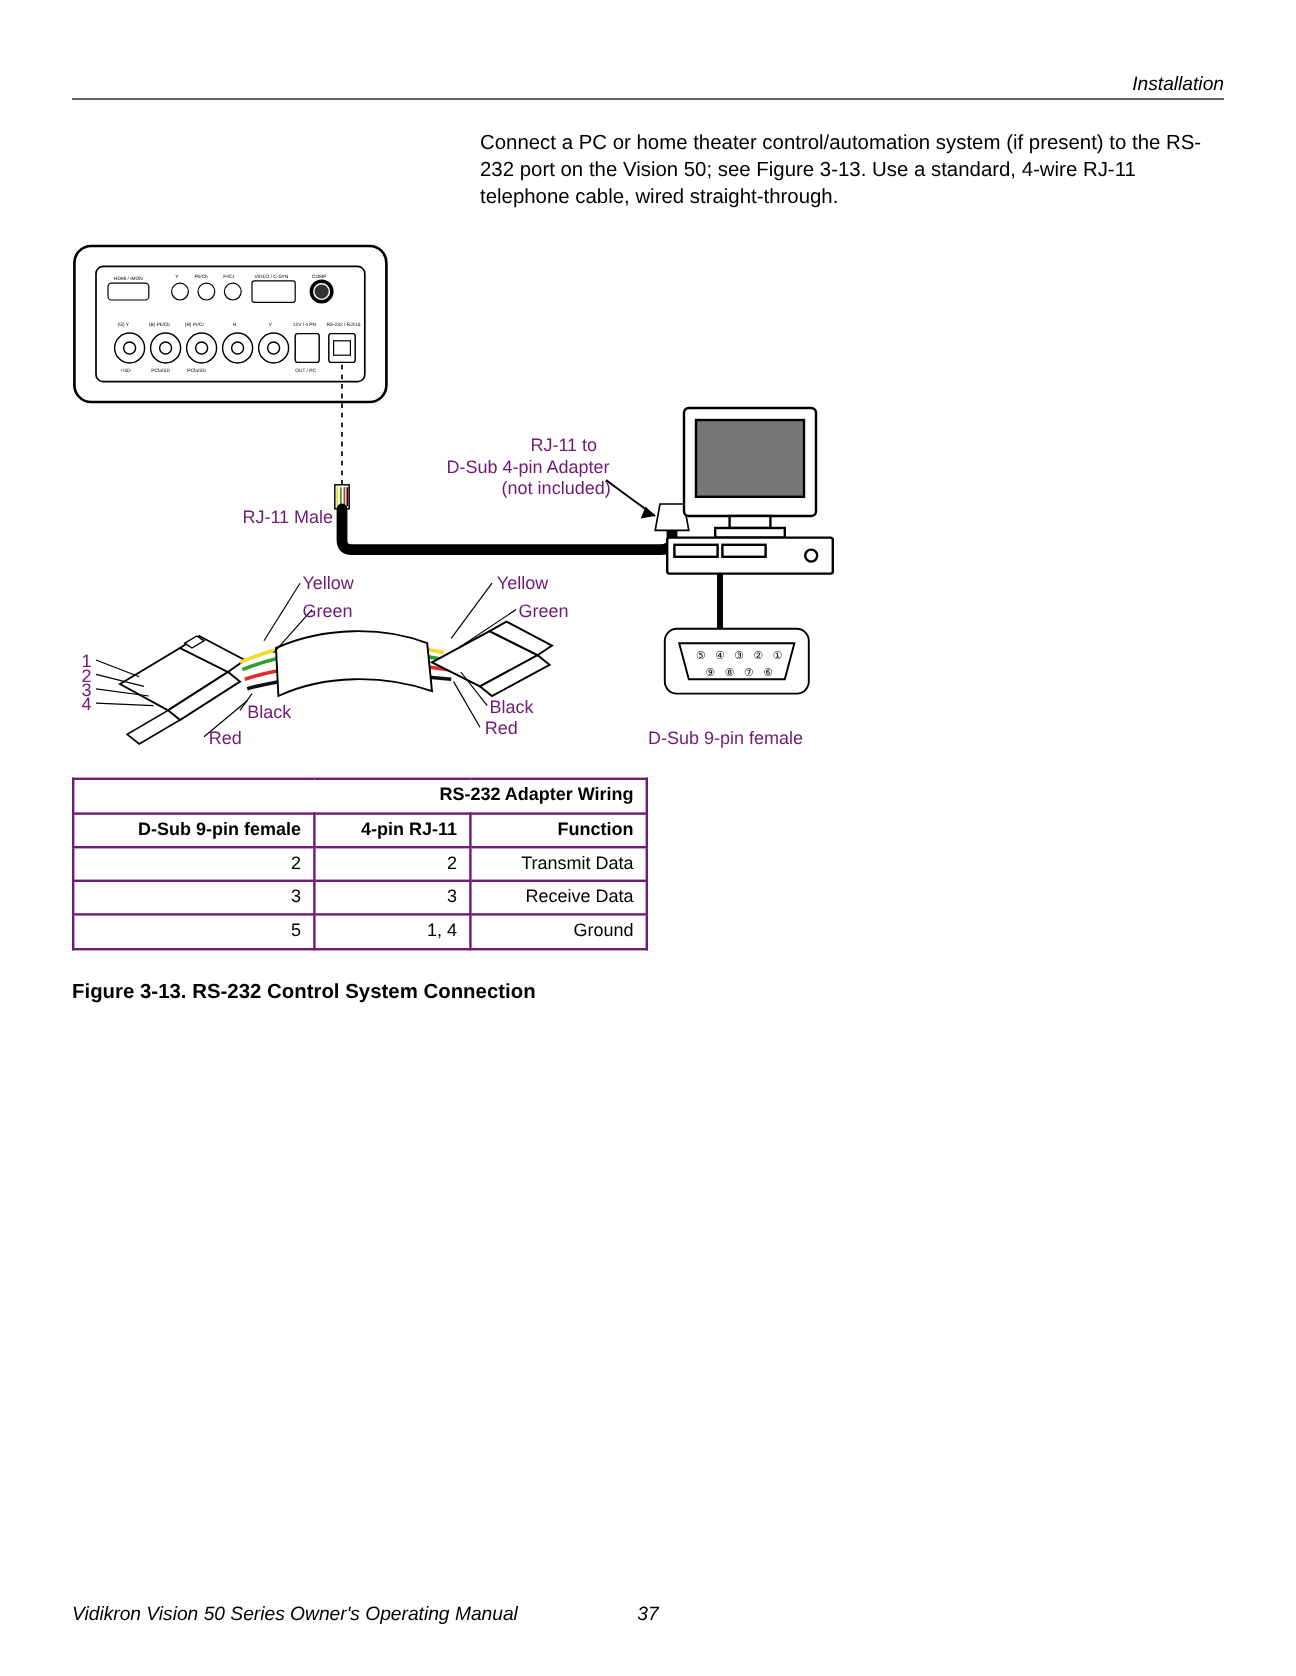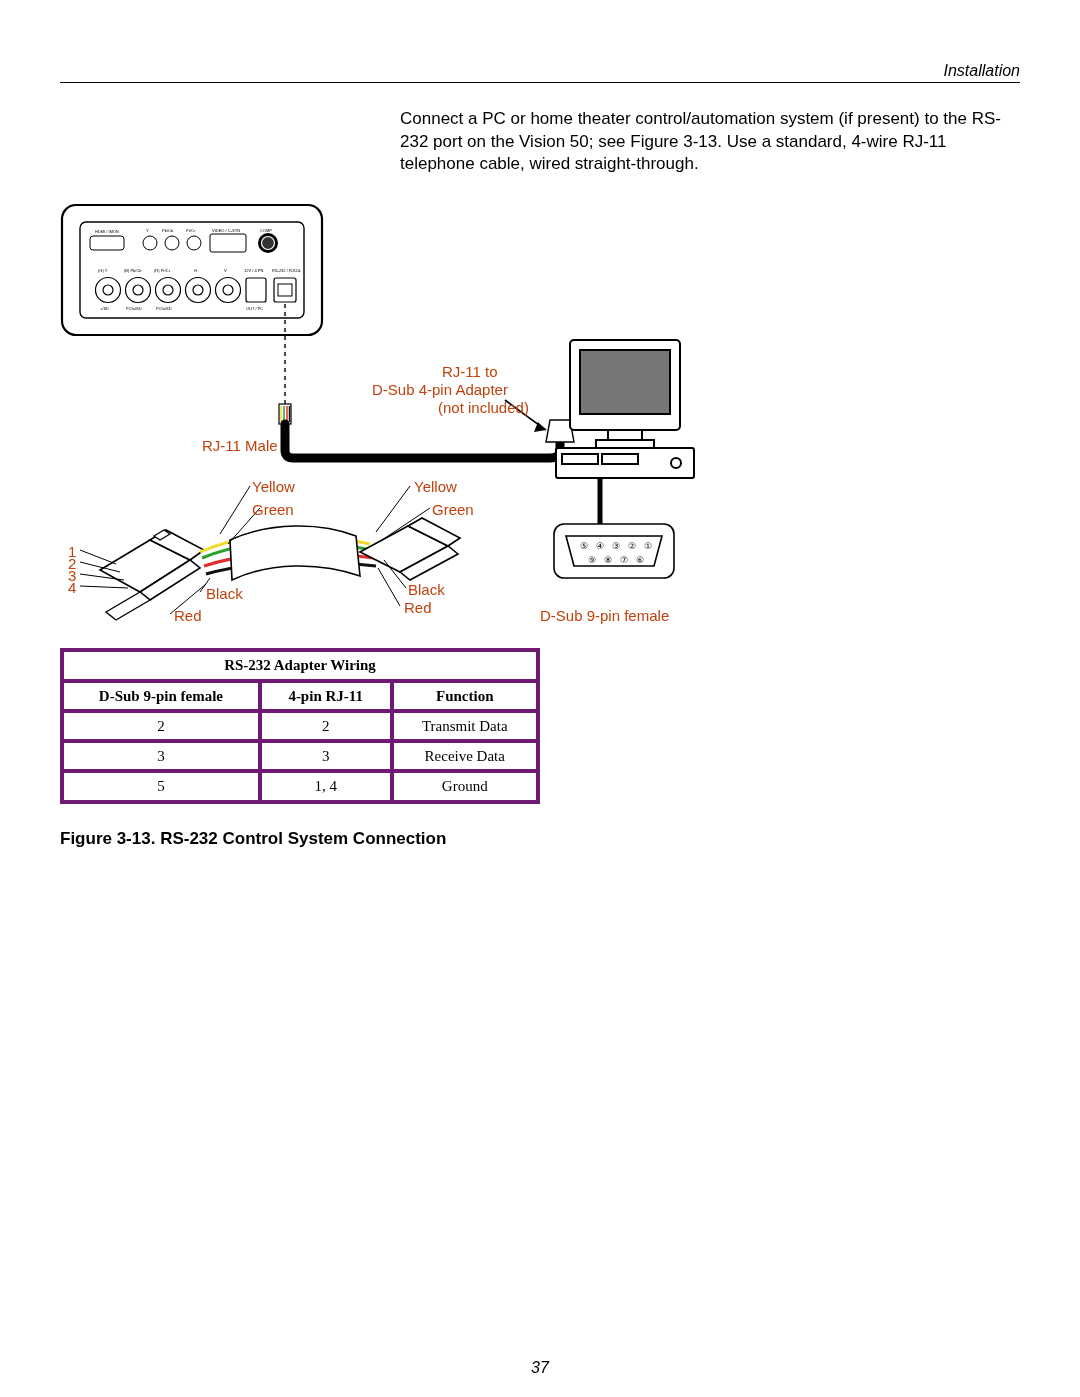--- a/index.html
+++ b/index.html
@@ -30,38 +30,37 @@
     width: 640px;
     height: 430px;
     margin-top: 10px;
     margin-bottom: 18px;
   }
   .diagram svg { position: absolute; left: 0; top: 0; }
   .diag-label {
     position: absolute;
     font-family: Arial, Helvetica, sans-serif;
     font-size: 15px;
-    color: #c2410c;
+    color: #701a75;
     white-space: nowrap;
   }
 
   
   table.wiring {
     border-collapse: collapse;
     width: 480px;
     font-family: Arial, Helvetica, sans-serif;
     font-size: 15px;
     margin-top: 4px;
   }
   table.wiring th, table.wiring td {
-    border: 4px solid #701a75;
+    border: 2px solid #701a75;
     padding: 3px 10px;
-    text-align: center;
+    text-align: right;
     font-weight: 400;
-    font-family: Liberation Serif, serif;
   }
   table.wiring th { font-weight: 700; }
   table.wiring .title-row th { font-weight: 700; }
 
   .figure-caption { font-weight: 700; margin-top: 24px; font-size: 17px; }
 
   .footer {
     position: absolute;
     bottom: 40px;
     left: 60px;
@@ -217,22 +216,22 @@
     <line x1="110" y1="414" x2="146" y2="384" stroke="#000" stroke-width="1"></line>
 
     <line x1="350" y1="286" x2="316" y2="332" stroke="#000" stroke-width="1"></line>
     <line x1="370" y1="308" x2="322" y2="340" stroke="#000" stroke-width="1"></line>
     <line x1="346" y1="388" x2="324" y2="360" stroke="#000" stroke-width="1"></line>
     <line x1="340" y1="406" x2="318" y2="368" stroke="#000" stroke-width="1"></line>
   </svg>
 
   <span class="diag-label" style="left:382px; top:162px; text-align:center;">RJ-11 to</span>
   <span class="diag-label" style="left:312px; top:180px;">D-Sub 4-pin Adapter</span>
-  <span class="diag-label" style="left:378px; top:198px;">(not included)</span>
-  <span class="diag-label" style="left:142px; top:236px;">RJ-11 Male</span>
+  <span class="diag-label" style="left:358px; top:198px;">(not included)</span>
+  <span class="diag-label" style="left:142px; top:222px;">RJ-11 Male</span>
 
   <span class="diag-label" style="left:192px; top:277px;">Yellow</span>
   <span class="diag-label" style="left:192px; top:300px;">Green</span>
   <span class="diag-label" style="left:146px; top:384px;">Black</span>
   <span class="diag-label" style="left:114px; top:406px;">Red</span>
 
   <span class="diag-label" style="left:354px; top:277px;">Yellow</span>
   <span class="diag-label" style="left:372px; top:300px;">Green</span>
   <span class="diag-label" style="left:348px; top:380px;">Black</span>
   <span class="diag-label" style="left:344px; top:398px;">Red</span>
@@ -269,14 +268,15 @@
     <td>5</td>
     <td>1, 4</td>
     <td>Ground</td>
   </tr>
 </tbody>
   </table>
 
 <div class="figure-caption">Figure 3-13. RS-232 Control System Connection</div>
 
 <div class="footer">
+  <span class="manual">Vidikron Vision 50 Series Owner's Operating Manual</span>
   <span class="page">37</span>
 </div>
 
 </body></html>

